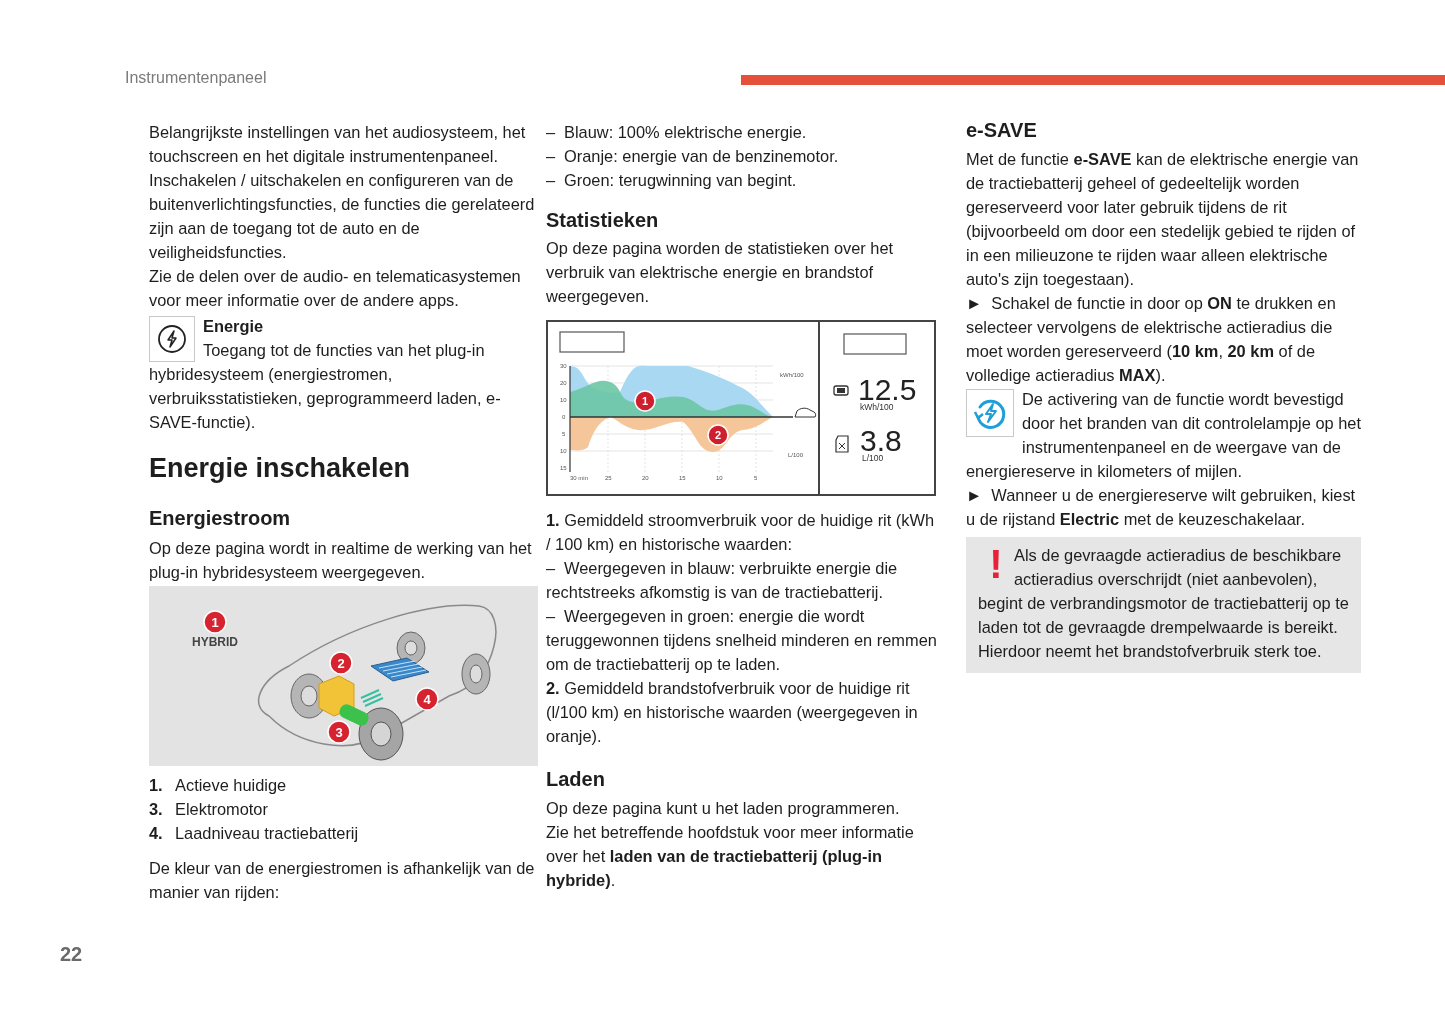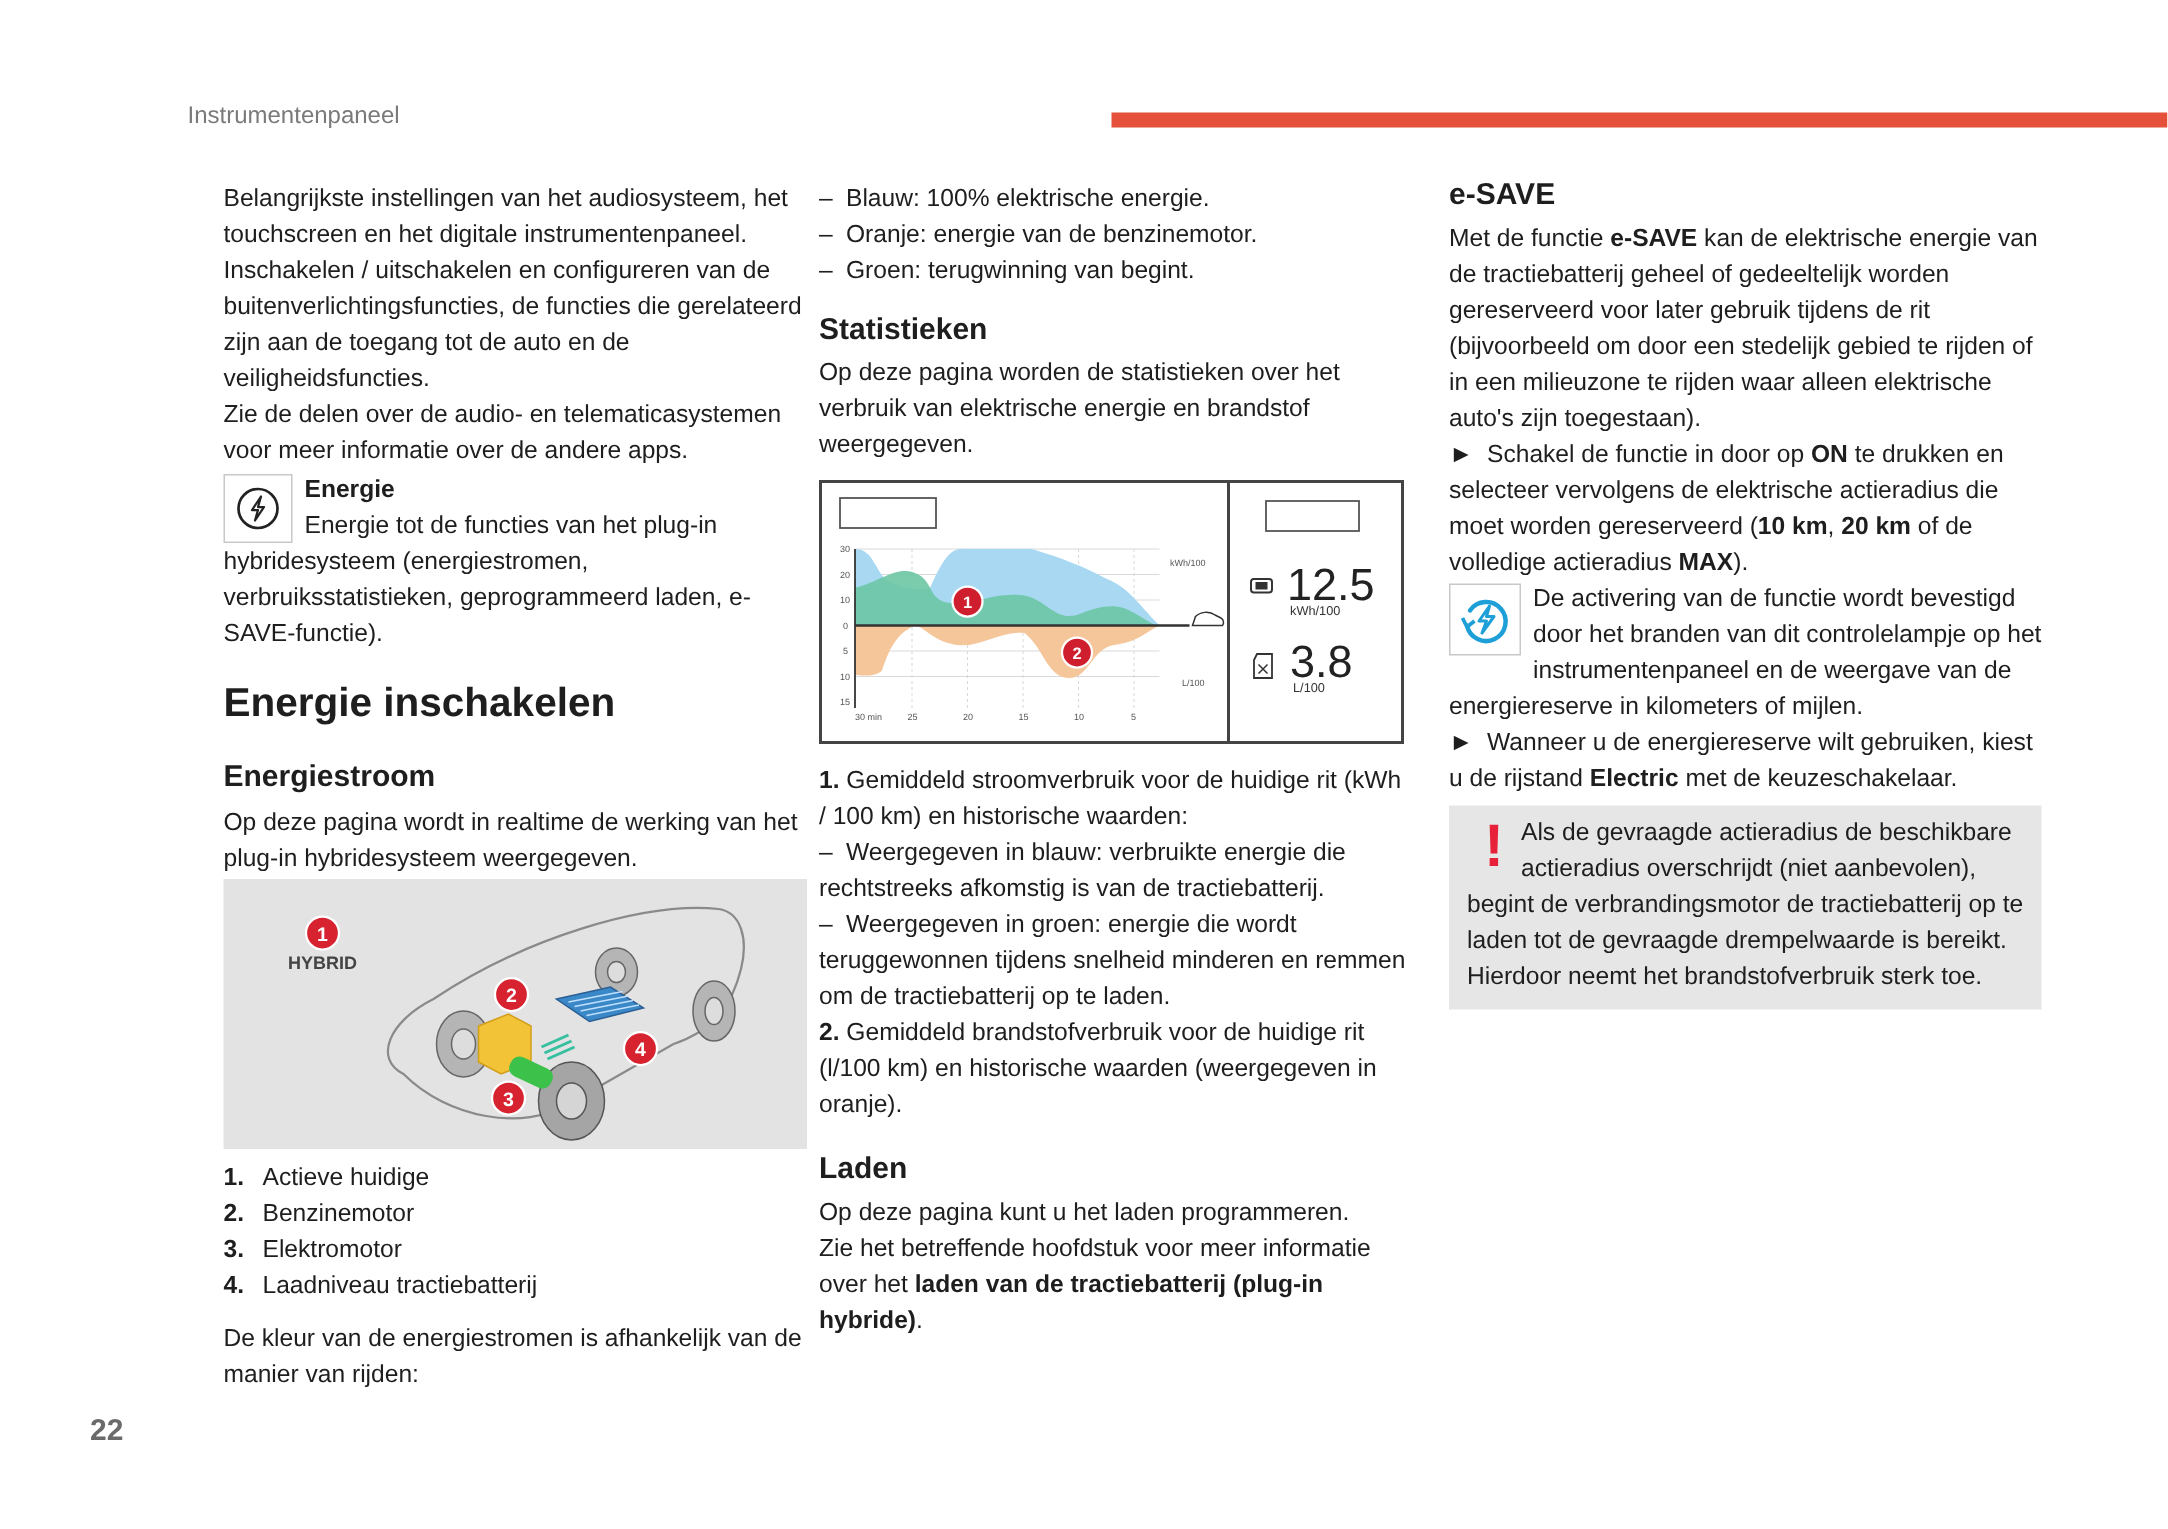--- a/index.html
+++ b/index.html
@@ -38,21 +38,21 @@
   <p>Inschakelen / uitschakelen en configureren van de buitenverlichtingsfuncties, de functies die gerelateerd zijn aan de toegang tot de auto en de veiligheidsfuncties.</p>
   <p>Zie de delen over de audio- en telematicasystemen voor meer informatie over de andere apps.</p>
   <div style="margin-top:2px;">
     <div class="iconbox">
       <svg width="32" height="32" viewBox="0 0 32 32">
         <circle cx="16" cy="16" r="13" fill="none" stroke="#222" stroke-width="1.8"></circle>
         <path d="M18 8 L12 17 L16 17 L14 24 L20 15 L16 15 Z" fill="none" stroke="#222" stroke-width="1.5" stroke-linejoin="round"></path>
       </svg>
     </div>
     <p><b>Energie</b></p>
-    <p>Energie tot de functies van het plug-in hybridesysteem (energiestromen, verbruiksstatistieken, geprogrammeerd laden, e-SAVE-functie).</p>
+    <p>Toegang tot de functies van het plug-in hybridesysteem (energiestromen, verbruiksstatistieken, geprogrammeerd laden, e-SAVE-functie).</p>
   </div>
   <div class="h1" style="margin-top:18px;">Energie inschakelen</div>
   <div class="h2" style="margin-top:21px;">Energiestroom</div>
   <p style="margin-top:5px;">Op deze pagina wordt in realtime de werking van het plug-in hybridesysteem weergegeven.</p>
 
   <div class="figure-car">
     <svg width="389" height="180" viewBox="0 0 389 180">
 
       <path d="M120 130 C100 120 110 95 140 80 C200 40 280 15 330 20 C345 22 350 40 345 60 C340 80 330 100 300 110 L230 150 C200 168 150 160 120 130 Z" fill="none" stroke="#8a8a8a" stroke-width="1.5"></path>
 
@@ -94,21 +94,20 @@
           <text x="190" y="151">3</text>
         <circle cx="278" cy="113" r="11" fill="#d6232f" stroke="#fff" stroke-width="1.5"></circle>
           <text x="278" y="118">4</text>
       </g>
       <text x="66" y="60" text-anchor="middle" font-family="Liberation Sans, sans-serif" font-weight="bold" font-size="12" fill="#444">HYBRID</text>
     </svg>
   </div>
 
   <div style="margin-top:7px;">
     <p><span class="num">1.</span><span>Actieve huidige</span></p>
-    <p><span class="num">2.</span><span>Benzinemotor</span></p>
     <p><span class="num">3.</span><span>Elektromotor</span></p>
     <p><span class="num">4.</span><span>Laadniveau tractiebatterij</span></p>
   </div>
   <p style="margin-top:11px;">De kleur van de energiestromen is afhankelijk van de manier van rijden:</p>
 </div>
 
 <div class="col c2">
   <p><span class="dash">–</span><span>Blauw: 100% elektrische energie.</span></p>
   <p><span class="dash">–</span><span>Oranje: energie van de benzinemotor.</span></p>
   <p><span class="dash">–</span><span>Groen: terugwinning van begint.</span></p>

